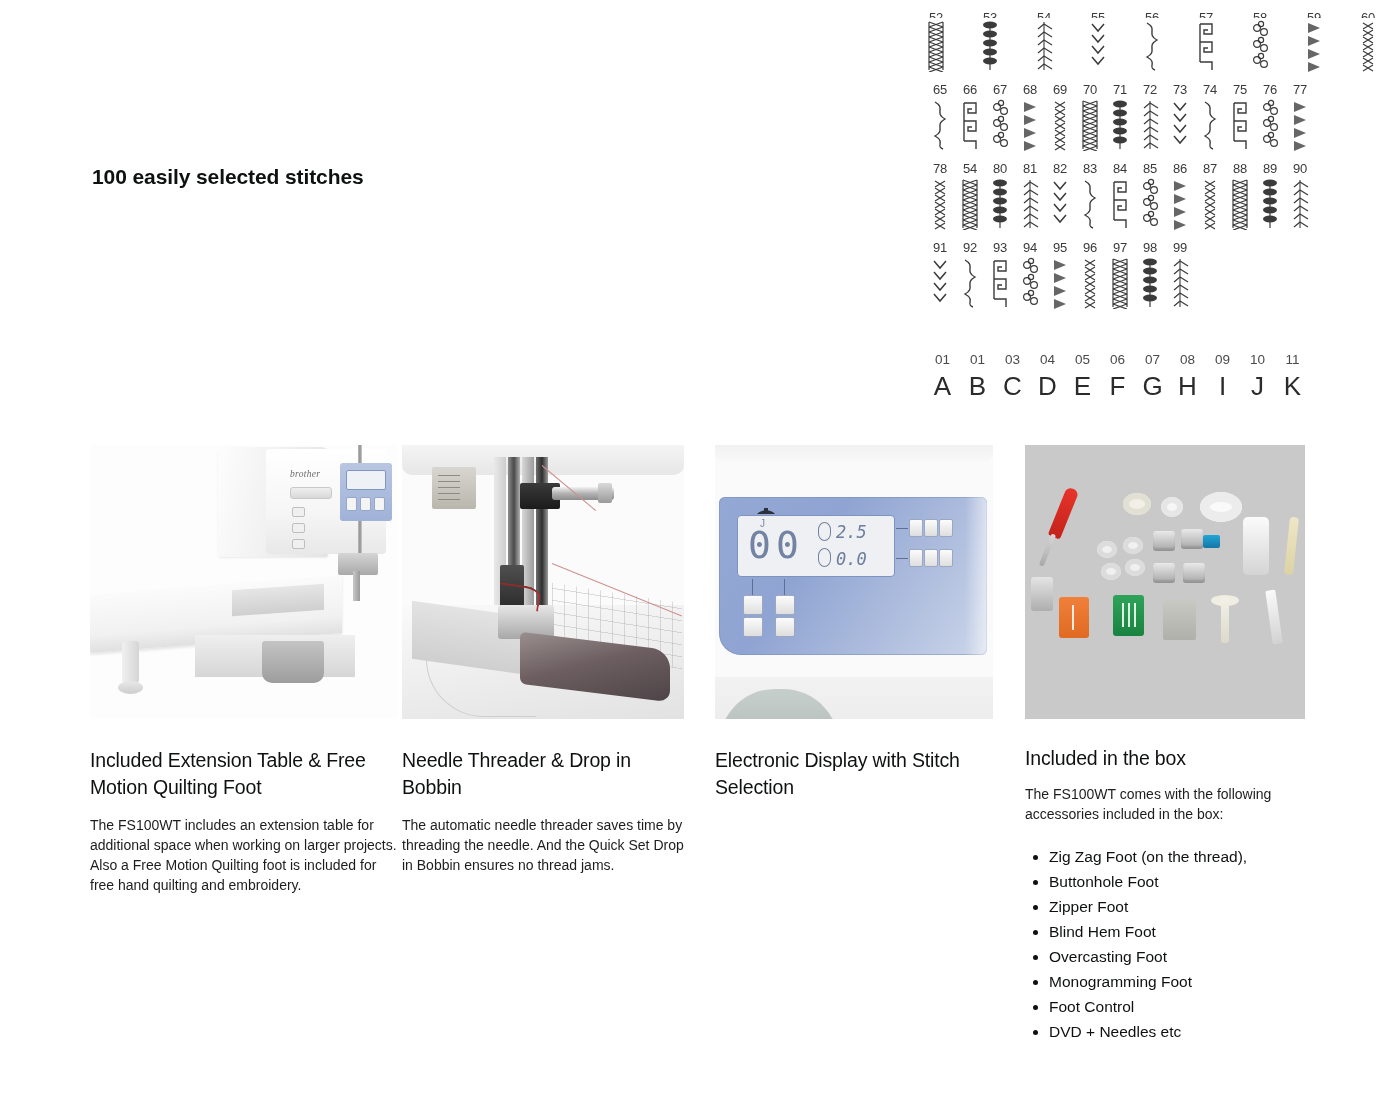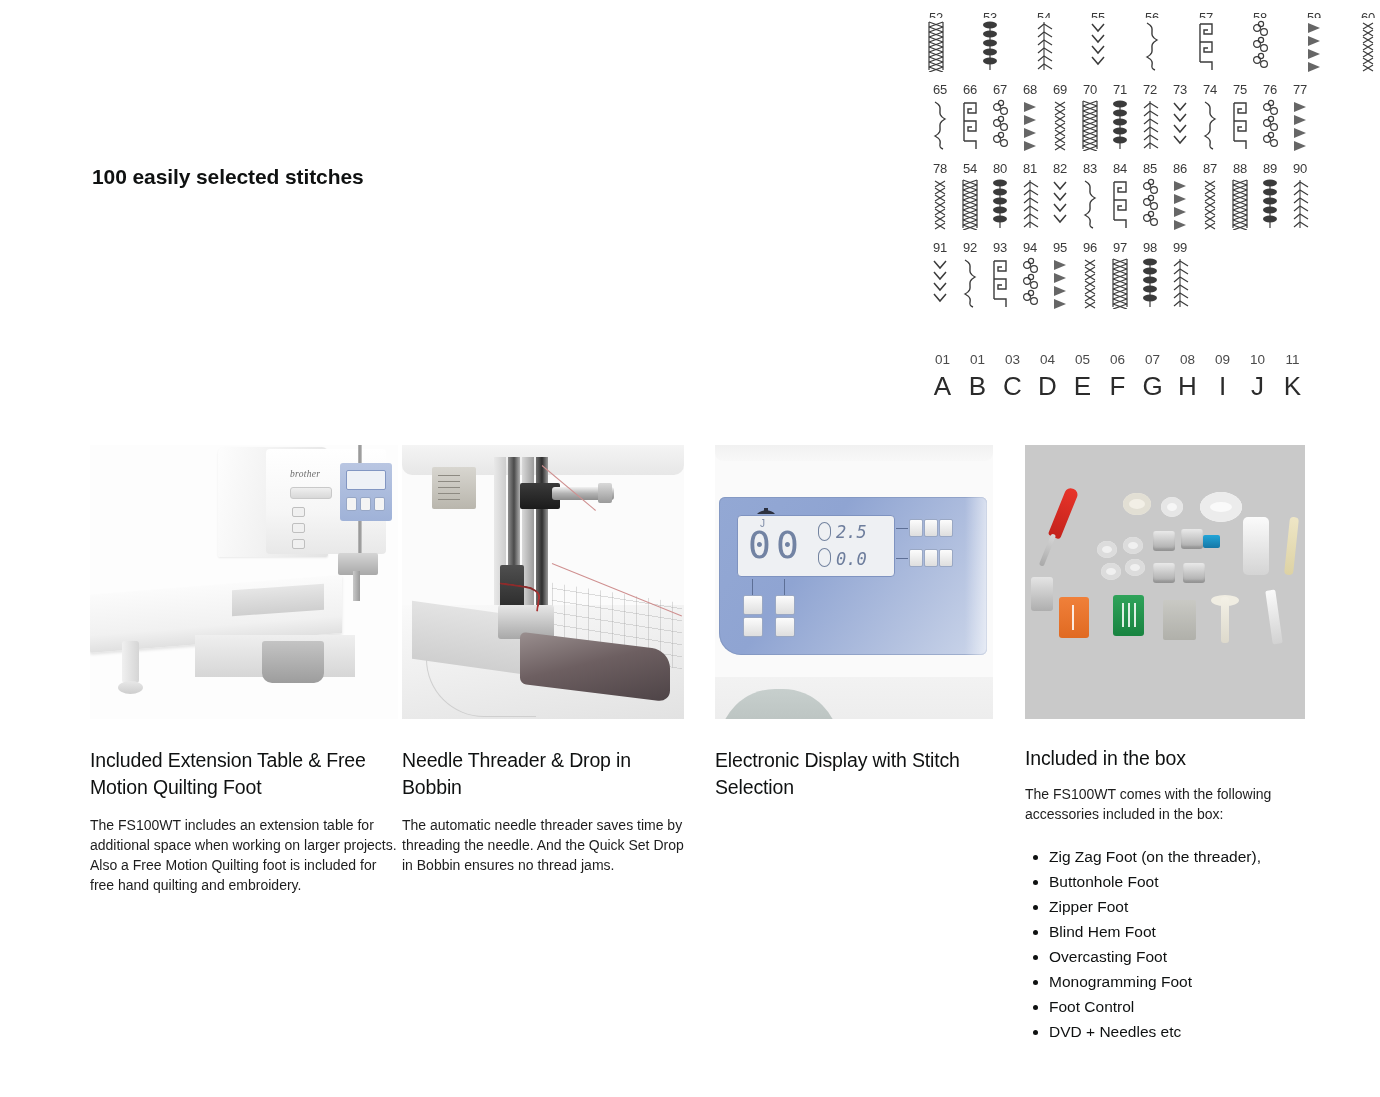--- a/index.html
+++ b/index.html
@@ -1289,21 +1289,21 @@
       </div>
       <div class="it cardS"></div>
       <div class="it spoolpindisc"></div>
       <div class="it spoolpin"></div>
       <div class="it seamrip2"></div>
     </div>
   </div>
   <h3 class="feature-title">Included in the box</h3>
   <p class="feature-body">The FS100WT comes with the following accessories included in the box:</p>
   <ul class="box-list" id="box-list">
-      <li>Zig Zag Foot (on the threader),</li>
+      <li>Zig Zag Foot (on the thread),</li>
       <li>Buttonhole Foot</li>
       <li>Zipper Foot</li>
       <li>Blind Hem Foot</li>
       <li>Overcasting Foot</li>
       <li>Monogramming Foot</li>
       <li>Foot Control</li>
       <li>DVD + Needles etc</li>
     </ul>
 </div>
 

